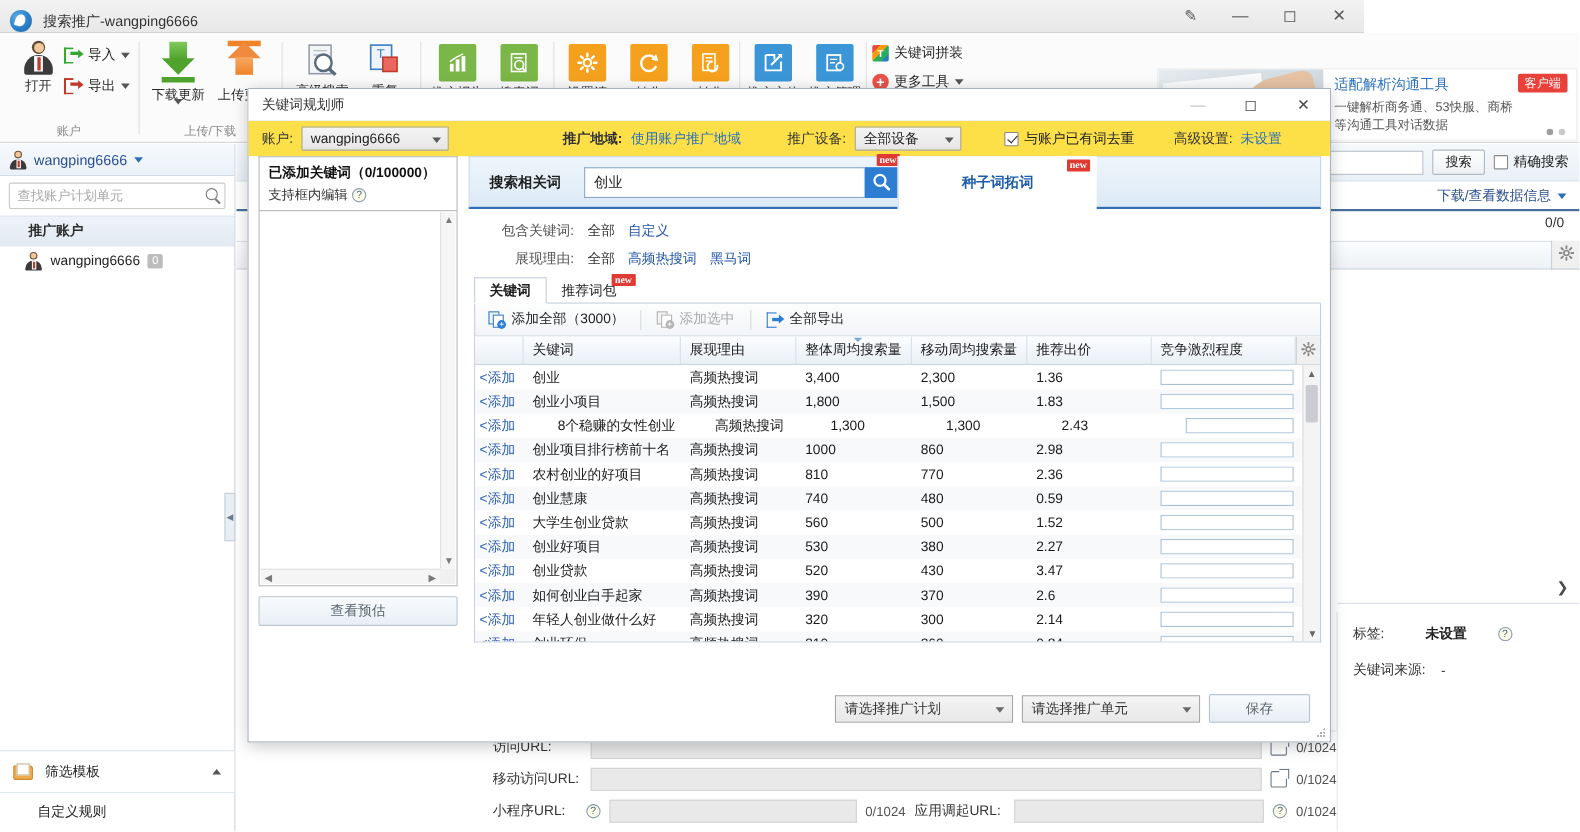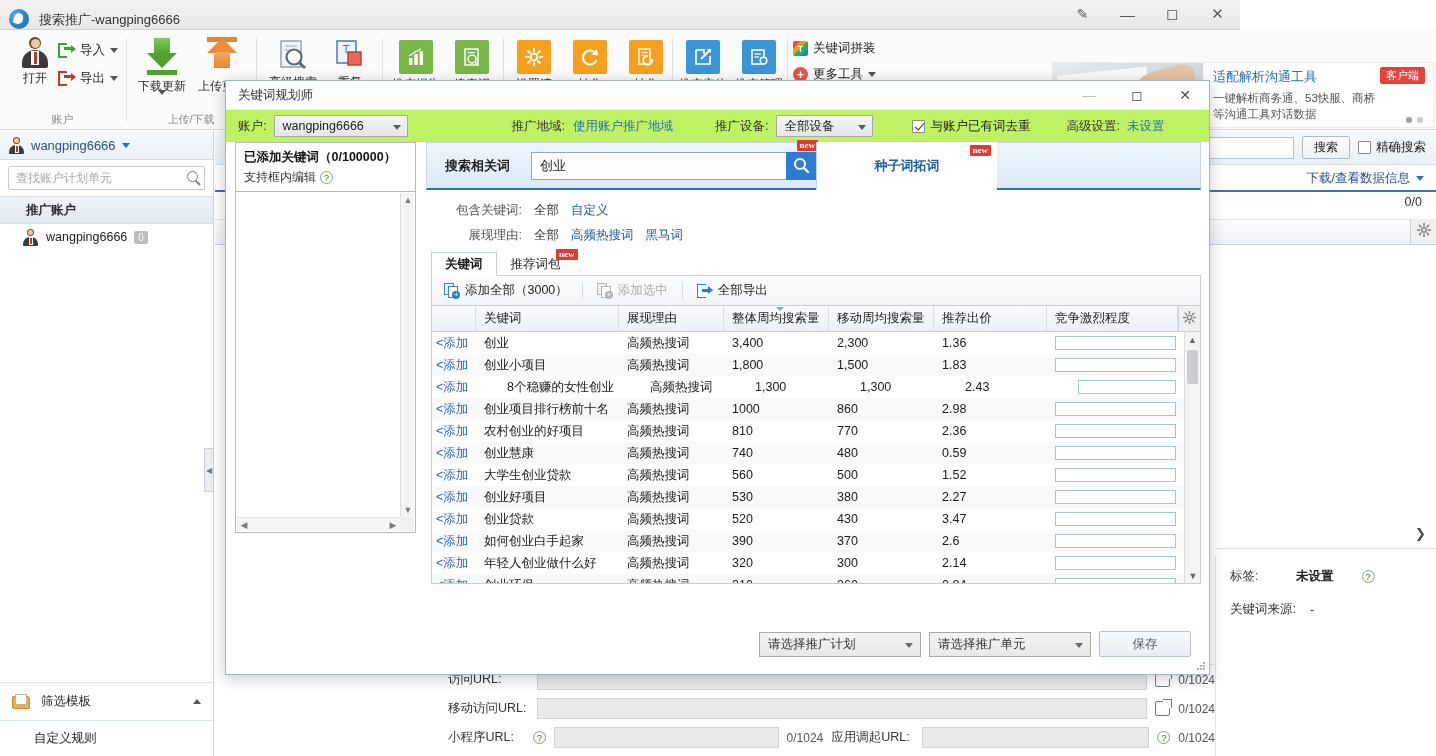--- a/index.html
+++ b/index.html
@@ -271,21 +271,21 @@
   }
   .dlg-title {
     height:29px; background:#fff; display:flex; align-items:center;
     padding-left:12px; font-size:12.5px; color:#333; border-bottom:1px solid #f0f0f0;
   }
   .dlg-wins { margin-left:auto; display:flex; height:29px; }
   .dlg-win { width:48px; display:flex; align-items:center; justify-content:center; color:#4a4a4a; font-size:14px; }
   .dlg-win.min { color:#bdbdbd; }
 
   .dlg-topbar {
-    height:32px; background:#bef264; display:flex; align-items:center; padding:0 12px;
+    height:32px; background:#fde047; display:flex; align-items:center; padding:0 12px;
     font-size:12.5px; color:#333; gap:0;
   }
   .fld-lbl { color:#333; }
   .sel {
     height:22px; border:1px solid #a9a9a9; background:linear-gradient(#f4f4f4,#e6e6e6);
     display:flex; align-items:center; padding:0 20px 0 7px; position:relative;
     font-size:12.5px; color:#222; border-radius:1px;
   }
   .sel:after{ content:""; position:absolute;right:6px;top:9px;width:0;height:0;
      border-left:4px solid transparent;border-right:4px solid transparent;border-top:5px solid #5a5a5a; }
@@ -807,21 +807,21 @@
         <div class="dlg-win min">—</div>
         <div class="dlg-win">◻</div>
         <div class="dlg-win">✕</div>
       </div>
     </div>
 
     <div class="dlg-topbar">
       <span class="fld-lbl">账户:</span>
       <span class="sel" style="width:134px;margin-left:8px;">wangping6666</span>
 
-      <span class="fld-lbl" style="margin-left:103px;">推广地域:</span>
+      <span class="fld-lbl" style="margin-left:103px;font-weight:bold;">推广地域:</span>
       <span class="lnk" style="margin-left:8px;">使用账户推广地域</span>
 
       <span class="fld-lbl" style="margin-left:42px;">推广设备:</span>
       <span class="sel" style="width:97px;margin-left:8px;">全部设备</span>
 
       <span class="m-chk" style="margin-left:39px;">
         <span class="chkbox checked"></span>
         <span>与账户已有词去重</span>
       </span>
 
@@ -844,20 +844,21 @@
           <div class="vscroll">
             <div class="sc-arr">▲</div>
             <div class="sc-arr">▼</div>
           </div>
           <div class="hscroll">
             <div class="sc-arr">◀</div>
             <div class="sc-arr">▶</div>
           </div>
           <div class="corner"></div>
         </div>
+        <div class="est-btn">查看预估</div>
       </div>
 
       <div class="rightcol">
 
         <div class="searchbar">
           <div class="sb-label">搜索相关词</div>
           <div class="sb-wrap">
             <input type="text" value="创业" style="">
             <div class="sb-go">
               <svg width="17" height="17" viewBox="0 0 17 17">

